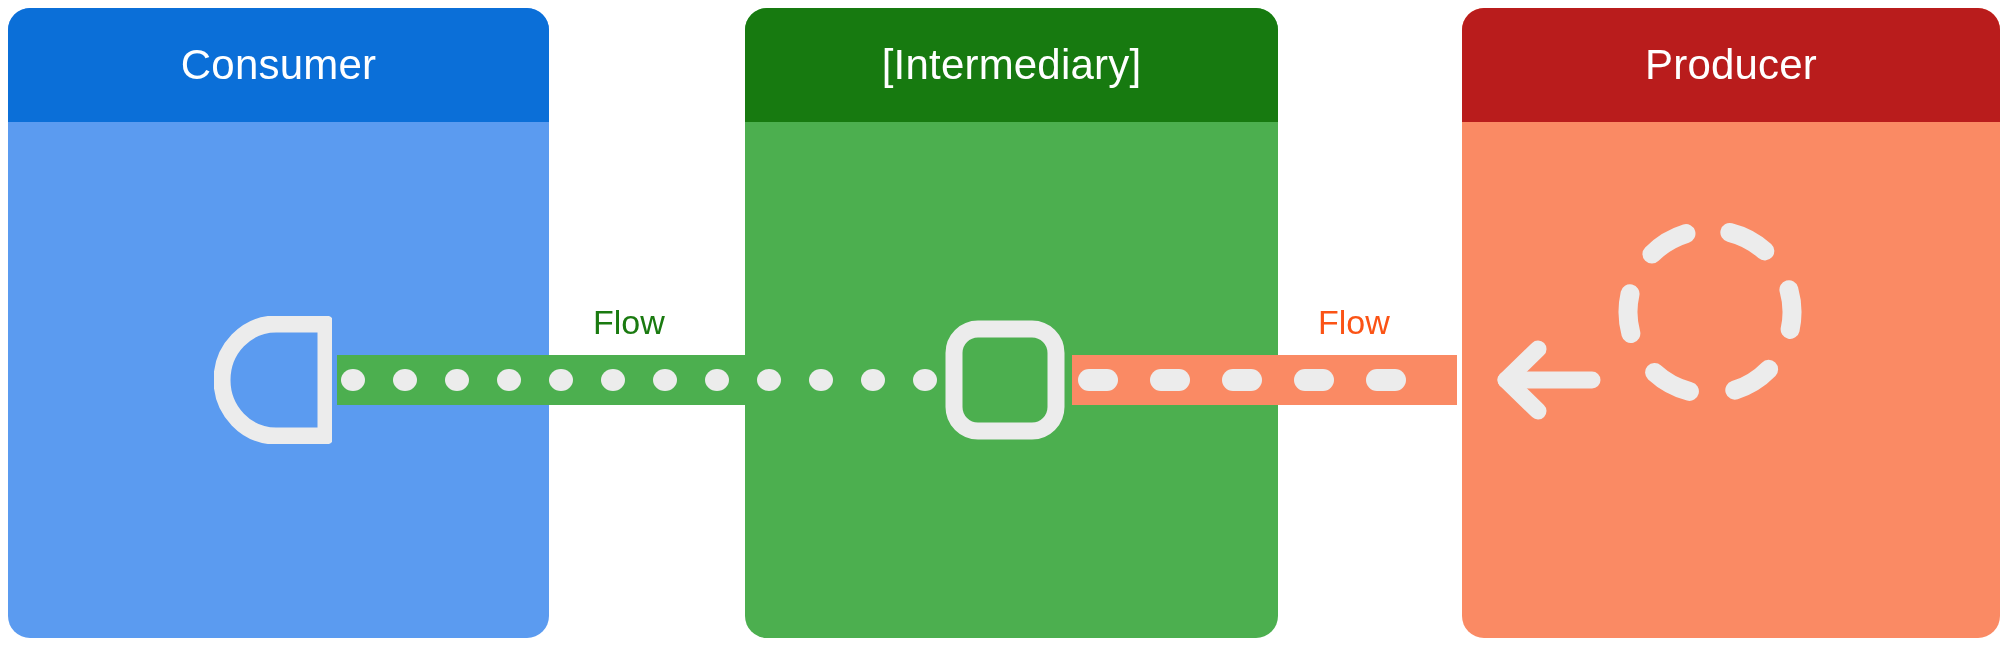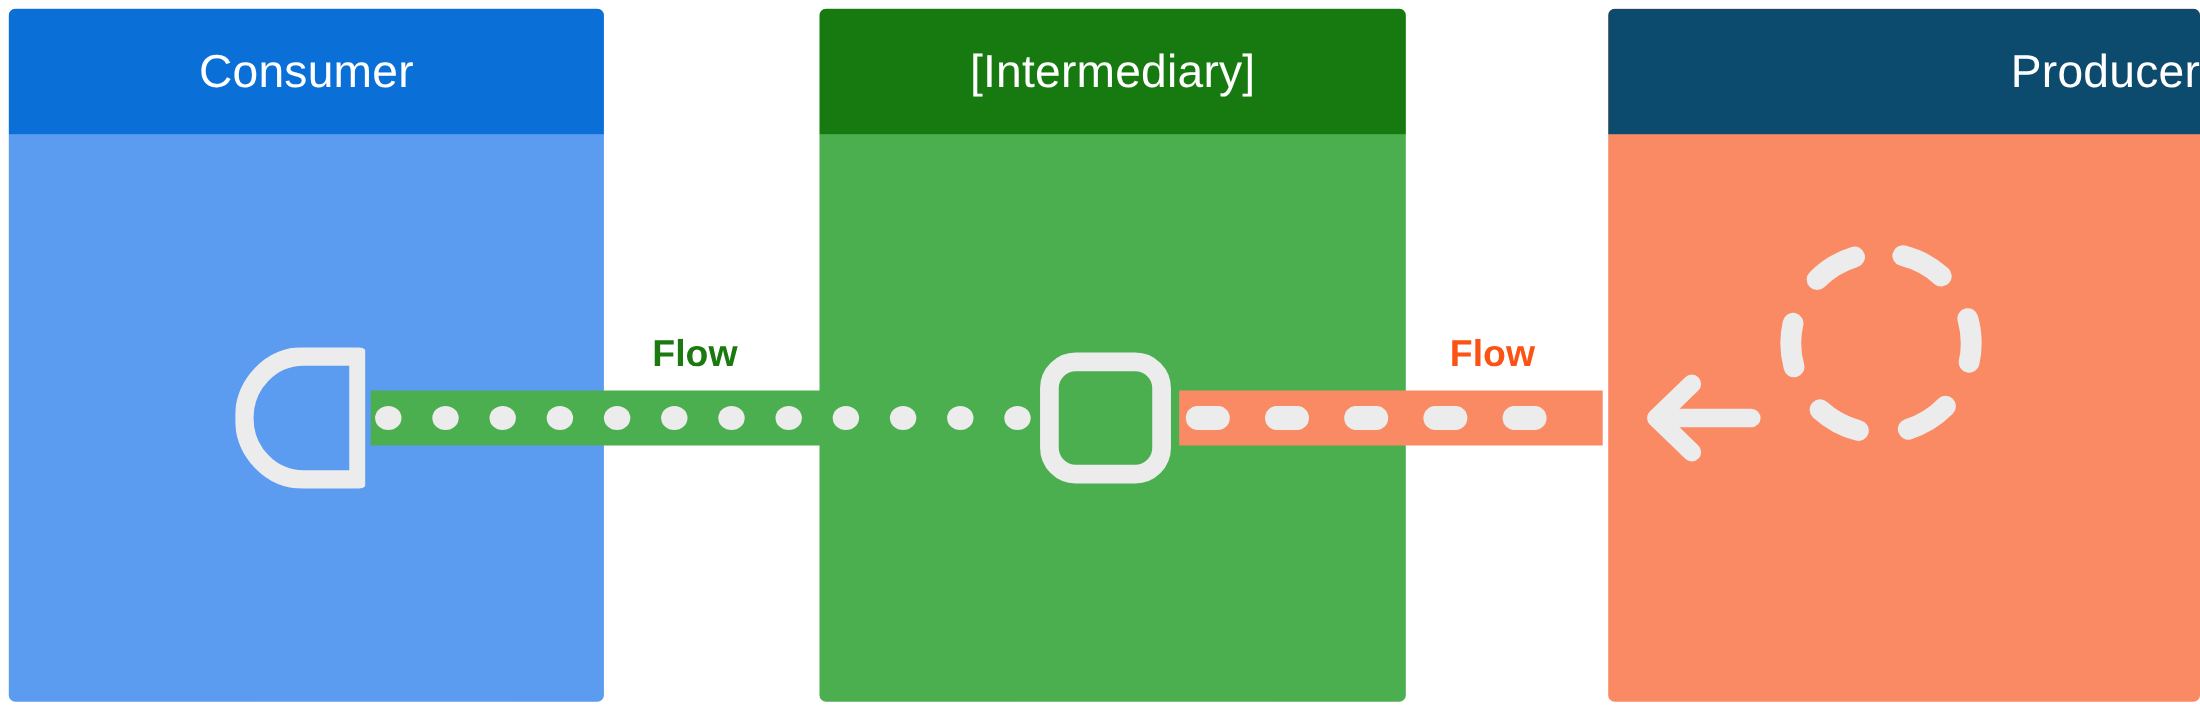--- a/index.html
+++ b/index.html
@@ -17,21 +17,21 @@
     height: 649px;
     background: #ffffff;
     overflow: hidden;
   }
 
   
   .panel {
     position: absolute;
     top: 8px;
     height: 630px;
-    border-radius: 6px;
+    border-radius: 22px;
     overflow: hidden;
   }
   .panel-header {
     position: absolute;
     top: 0;
     left: 0;
     right: 0;
     height: 114px;
     display: flex;
     align-items: center;
@@ -51,21 +51,21 @@
     left: 0;
     right: 0;
     bottom: 0;
   }
 
   #panel-consumer      { left: 8px;    width: 541px; background: #5B9BF0; }
   #panel-consumer  .panel-header { background: #0B6FD8; }
   #panel-intermediary  { left: 745px;  width: 533px; background: #4CAF4F; }
   #panel-intermediary .panel-header { background: #177A10; justify-content: center; }
   #panel-producer      { left: 1462px; width: 538px; background: #FA8A64; }
-  #panel-producer  .panel-header { background: #0c4a6e; justify-content: flex-end; }
+  #panel-producer  .panel-header { background: #b91c1c; }
 
   
   .connector {
     position: absolute;
     height: 50px;
     top: 355px;
   }
   #connector-flow-left  { left: 337px;  width: 600px;  background: #4CAF4F; }
   #connector-flow-right { left: 1072px; width: 385px;  background: #FA8A64; }
 
@@ -120,21 +120,21 @@
     height: 22px;
     width: 24px;
     background: #ECECEC;
     border-radius: 12px / 11px;
   }
 
   
   .flow-label {
     position: absolute;
     font-size: 34px;
-    font-weight: bold;
+    font-weight: normal;
     line-height: 1;
     white-space: nowrap;
   }
   #flow-label-left  { left: 593px;  top: 305px; color: #1A7A10; }
   #flow-label-right { left: 1318px; top: 305px; color: #FB5315; }
 
   
   .icon {
     position: absolute;
   }

